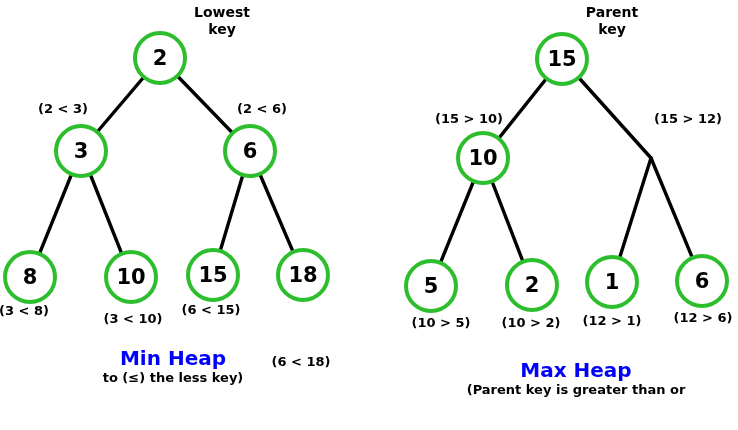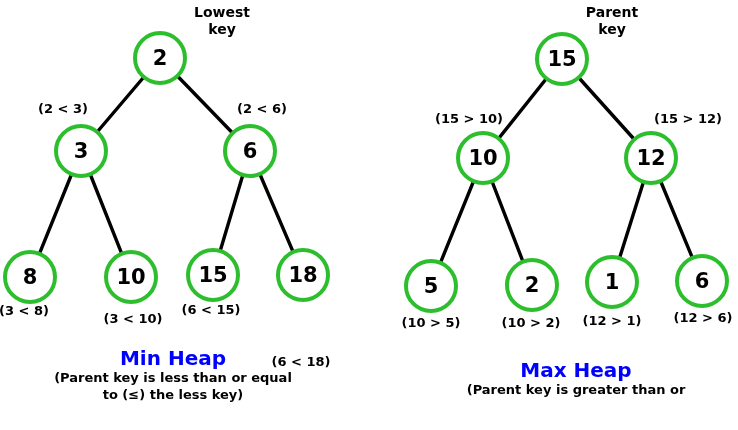--- a/index.html
+++ b/index.html
@@ -84,54 +84,50 @@
 
   <div class="elabel" style="left:63px;  top:108px;">(2 &lt; 3)</div>
   <div class="elabel" style="left:262px; top:108px;">(2 &lt; 6)</div>
   <div class="elabel" style="left:24px;  top:310px;">(3 &lt; 8)</div>
   <div class="elabel" style="left:133px; top:318px;">(3 &lt; 10)</div>
   <div class="elabel" style="left:211px; top:309px;">(6 &lt; 15)</div>
   <div class="elabel" style="left:301px; top:313px;margin-top:48px;">(6 &lt; 18)</div>
 
   <div class="caption" style="left:173px; top:347px;">
     <div class="title">Min Heap</div>
-    <div class="sub">(Parent key is less than or equal</div>
     <div class="sub">to (≤) the less key)</div>
   </div>
 
   <div class="annot" style="left:612px; top:4px;">
     <div>Parent</div>
     <div>key</div>
   </div>
 
   <div class="node" style="left:535px; top:32px;">
       <span>15</span>
     </div>
   <div class="node" style="left:456px; top:131px;">
       <span>10</span>
-    </div>
-  <div class="node" style="left:624px; top:131px;">
-      <span>12</span>
     </div>
   <div class="node" style="left:404px; top:259px;">
       <span>5</span>
     </div>
   <div class="node" style="left:505px; top:258px;">
       <span>2</span>
     </div>
   <div class="node" style="left:585px; top:255px;">
       <span>1</span>
     </div>
   <div class="node" style="left:675px; top:254px;">
       <span>6</span>
     </div>
 
   <div class="elabel" style="left:469px; top:118px;">(15 &gt; 10)</div>
   <div class="elabel" style="left:655px; top:118px;margin-left:33px;">(15 &gt; 12)</div>
-  <div class="elabel" style="left:431px; top:322px;">(10 &gt; 5)</div>
+  <div class="elabel" style="left:441px; top:322px;">(10 &gt; 5)</div>
   <div class="elabel" style="left:531px; top:322px;">(10 &gt; 2)</div>
   <div class="elabel" style="left:612px; top:320px;">(12 &gt; 1)</div>
   <div class="elabel" style="left:703px; top:317px;">(12 &gt; 6)</div>
 
   <div class="caption" style="left:576px; top:359px;">
     <div class="title">Max Heap</div>
     <div class="sub">(Parent key is greater than or</div>
   </div>
 
 </div>

